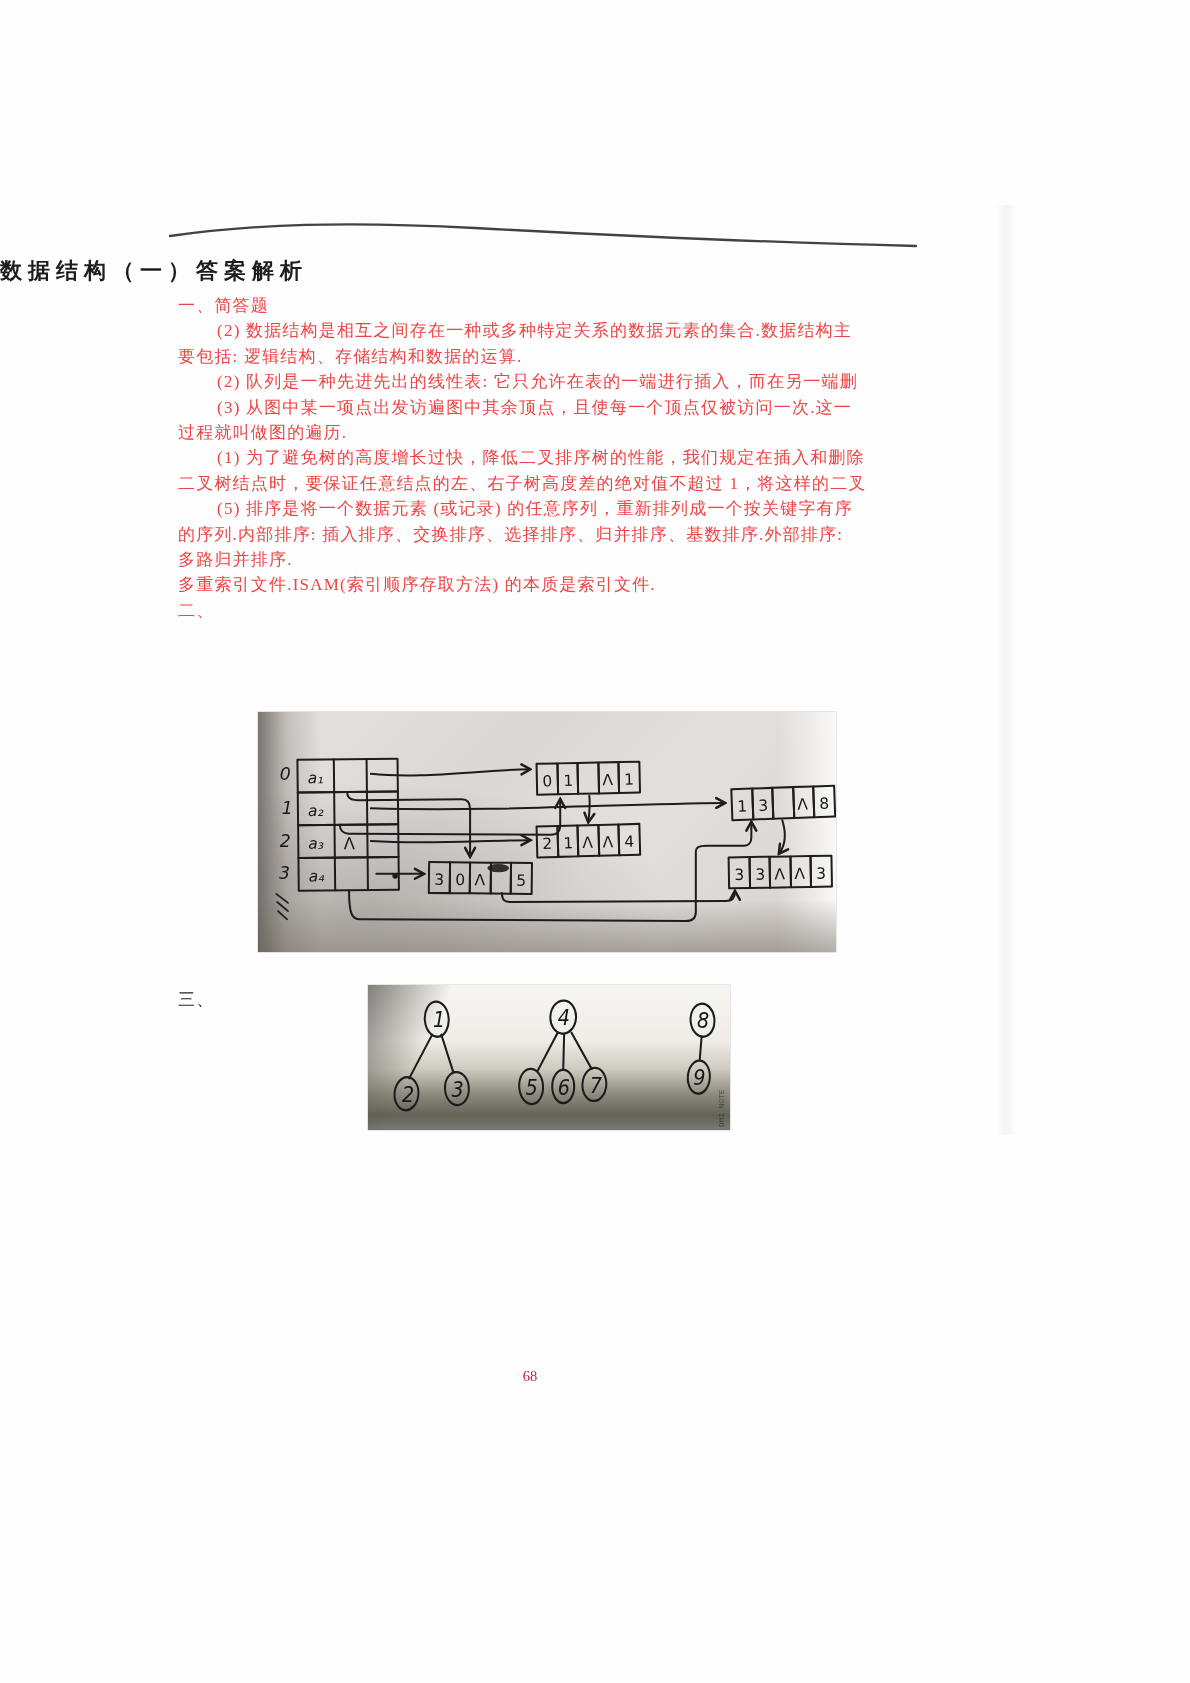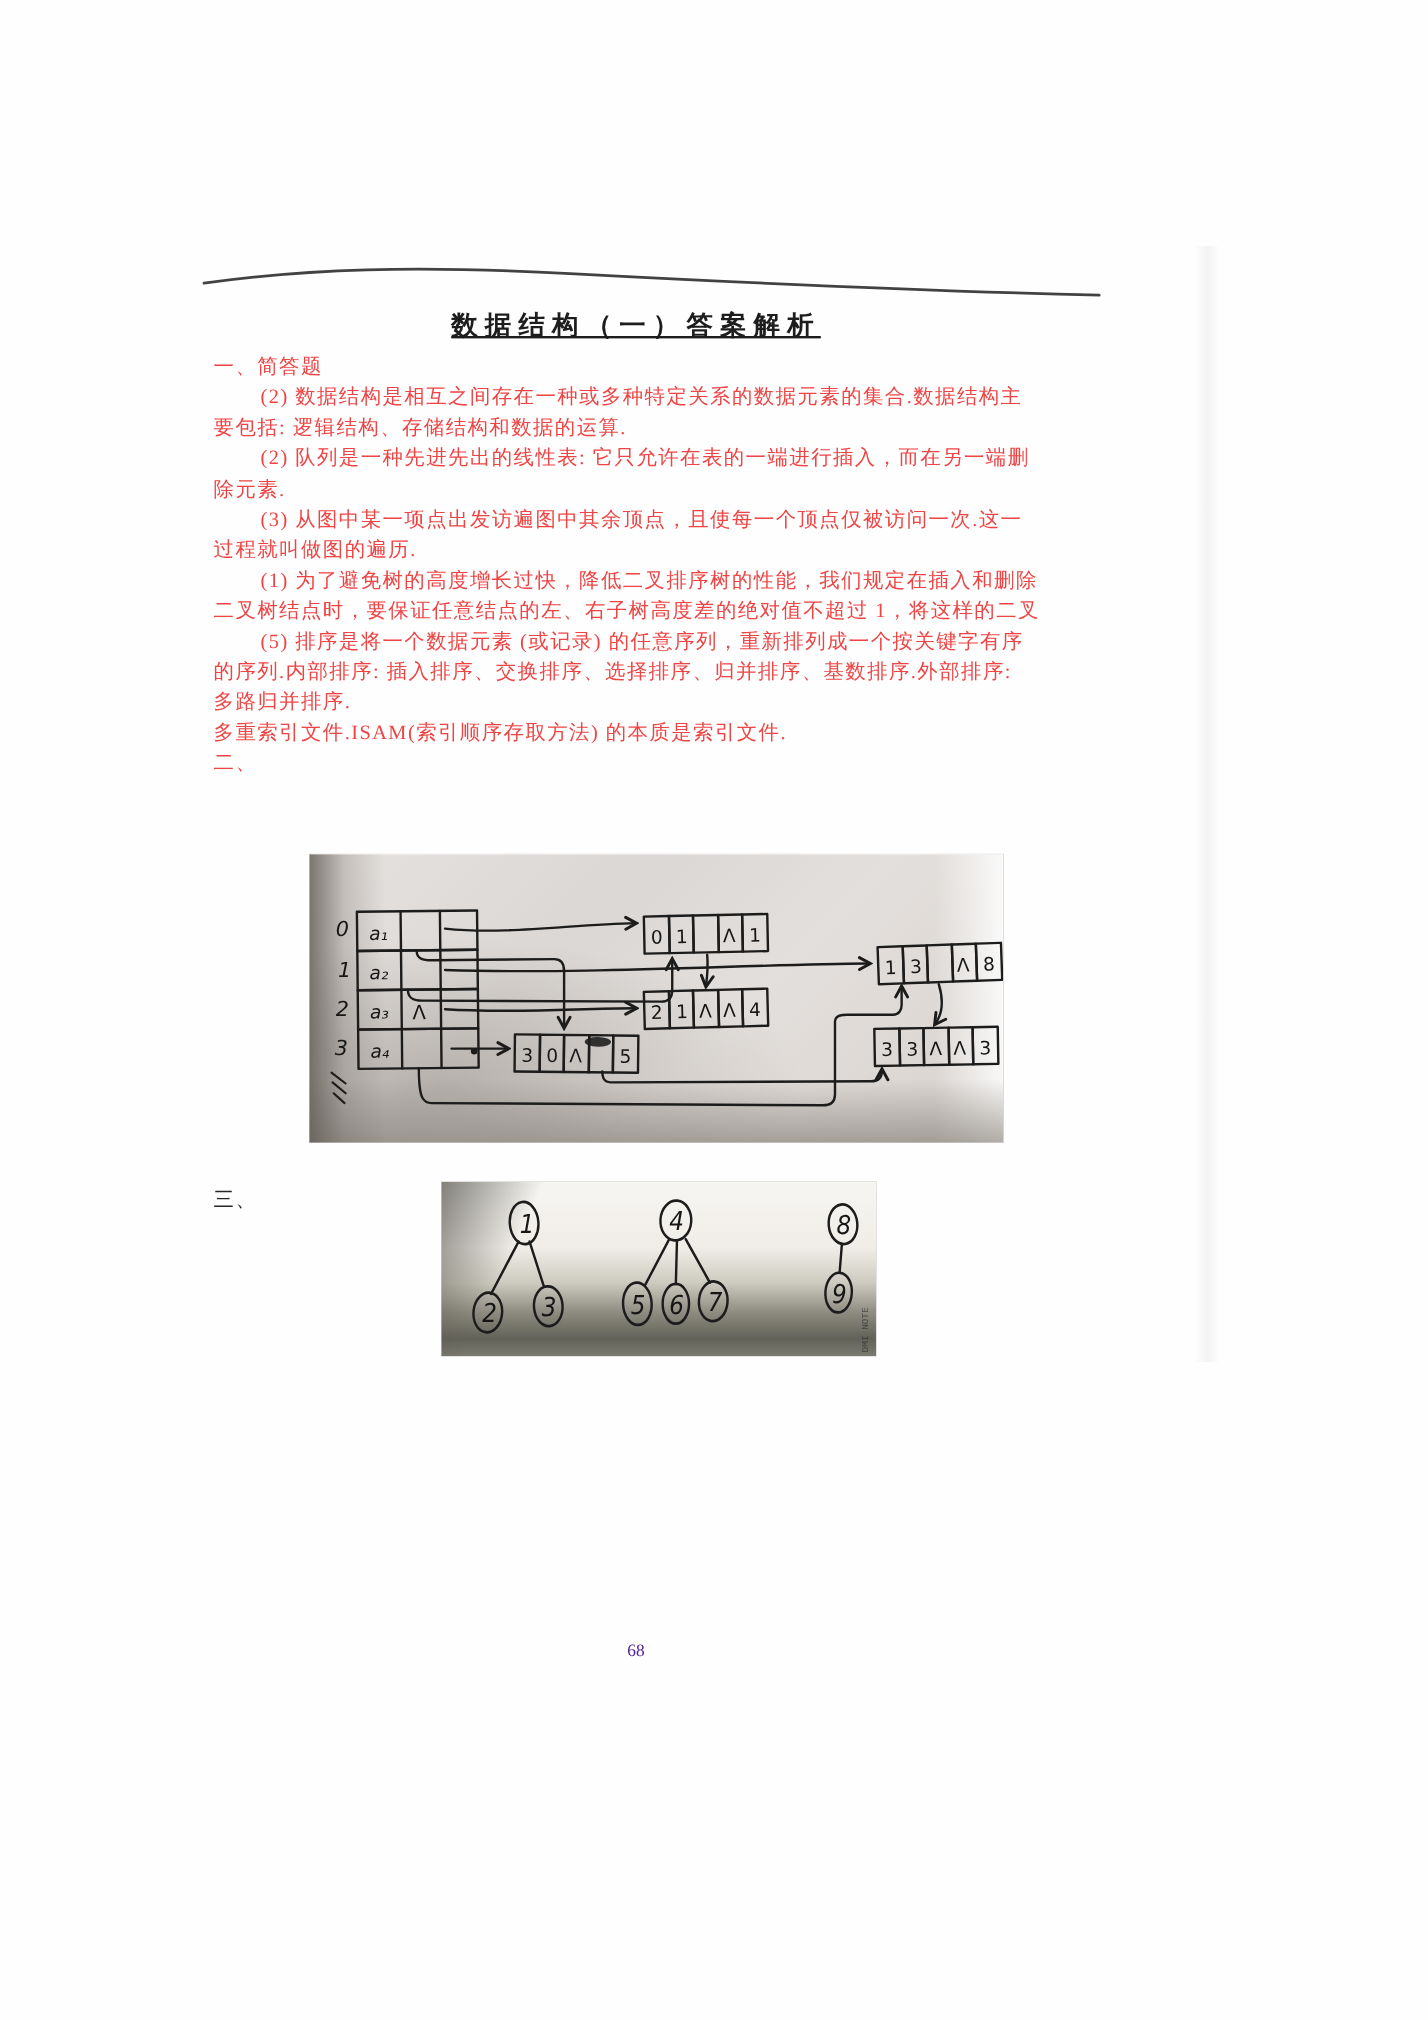--- a/index.html
+++ b/index.html
@@ -4,22 +4,22 @@
 <style>
   html,body{margin:0;padding:0;background:#ffffff;}
   .page{
     position:relative;width:1190px;height:1683px;background:#fefefe;overflow:hidden;
     font-family:"Liberation Serif","DejaVu Serif",serif;color:#2b2b2b;
   }
   .scan-strip{position:absolute;left:995px;top:205px;width:22px;height:930px;
     background:linear-gradient(to right,rgba(0,0,0,0.00),rgba(0,0,0,0.045),rgba(0,0,0,0.0));}
   .toprule{position:absolute;left:0;top:0;width:1190px;height:260px;pointer-events:none;}
   .title{
-    position:absolute;left:0;right:130px;top:256px;margin:0;text-align:center;
-    font-size:22px;font-weight:700;letter-spacing:6px;color:#1d1d1d;text-decoration:underline;
+    position:absolute;left:0;right:130px;top:256px;margin:0;
+    font-size:22px;font-weight:700;letter-spacing:6px;color:#1d1d1d;
   }
   .bodytext{position:absolute;left:178px;top:293px;width:734px;}
   .line{font-size:17px;line-height:25.4px;letter-spacing:1.2px;white-space:nowrap;color:#ef4444;}
   .line.indent{text-indent:2.3em;}
   .photo{position:absolute;box-shadow:0 0 0 0.5px rgba(120,115,110,0.35);}
   .photo1{
     left:258px;top:712px;width:578px;height:240px;
     background:
       linear-gradient(to right, rgba(96,90,84,0.80), rgba(96,90,84,0.25) 5%, rgba(96,90,84,0.0) 11%),
       linear-gradient(to top, rgba(118,112,104,0.55), rgba(118,112,104,0.0) 22%),
@@ -28,21 +28,21 @@
       linear-gradient(135deg,#e6e2df 0%,#dbd7d4 35%,#e3dfdc 60%,#d7d2ce 100%);
   }
   .photo2{
     left:368px;top:985px;width:362px;height:145px;
     background:
       linear-gradient(115deg, rgba(90,88,80,0.75), rgba(90,88,80,0.0) 20%),
       linear-gradient(to bottom,#f7f5f2 0%,#f0ede8 38%,#cdcabf 58%,#8e8c80 75%,#636258 90%,#7b7a70 100%);
   }
   .photo svg{display:block;width:100%;height:100%;}
   .label3{position:absolute;left:178px;top:988px;font-size:17px;letter-spacing:1.2px;color:#262626;}
-  .pagenum{position:absolute;left:0;right:130px;top:1368px;text-align:center;font-size:14.5px;color:#4c1d95;}
+  .pagenum{position:absolute;left:0;right:130px;top:1368px;text-align:center;font-size:14.5px;color:#be185d;}
   .ink{stroke:#1c1c1c;stroke-width:2.2;fill:none;stroke-linecap:round;stroke-linejoin:round;}
   .ink-thin{stroke:#1c1c1c;stroke-width:1.9;fill:none;stroke-linecap:round;stroke-linejoin:round;}
   .hw{font-family:"DejaVu Sans",sans-serif;fill:#161616;}
   .wm{font-family:"DejaVu Sans Mono",monospace;fill:rgba(45,45,50,0.68);}
 </style>
 </head>
 <body>
 
 <div class="page">
 
@@ -52,21 +52,20 @@
 
   <div class="scan-strip"></div>
 
   <h1 class="title">数据结构（一）答案解析</h1>
 
   <div class="bodytext">
     <div class="line">一、简答题</div>
     <div class="line indent">(2) 数据结构是相互之间存在一种或多种特定关系的数据元素的集合.数据结构主</div>
     <div class="line">要包括: 逻辑结构、存储结构和数据的运算.</div>
     <div class="line indent">(2) 队列是一种先进先出的线性表: 它只允许在表的一端进行插入，而在另一端删</div>
-    <div class="line">除元素.</div>
     <div class="line indent">(3) 从图中某一项点出发访遍图中其余顶点，且使每一个顶点仅被访问一次.这一</div>
     <div class="line">过程就叫做图的遍历.</div>
     <div class="line indent">(1) 为了避免树的高度增长过快，降低二叉排序树的性能，我们规定在插入和删除</div>
     <div class="line">二叉树结点时，要保证任意结点的左、右子树高度差的绝对值不超过 1，将这样的二叉</div>
     <div class="line indent">(5) 排序是将一个数据元素 (或记录) 的任意序列，重新排列成一个按关键字有序</div>
     <div class="line">的序列.内部排序: 插入排序、交换排序、选择排序、归并排序、基数排序.外部排序:</div>
     <div class="line">多路归并排序.</div>
     <div class="line">多重索引文件.ISAM(索引顺序存取方法) 的本质是索引文件.</div>
     <div class="line">二、</div>
   </div>

